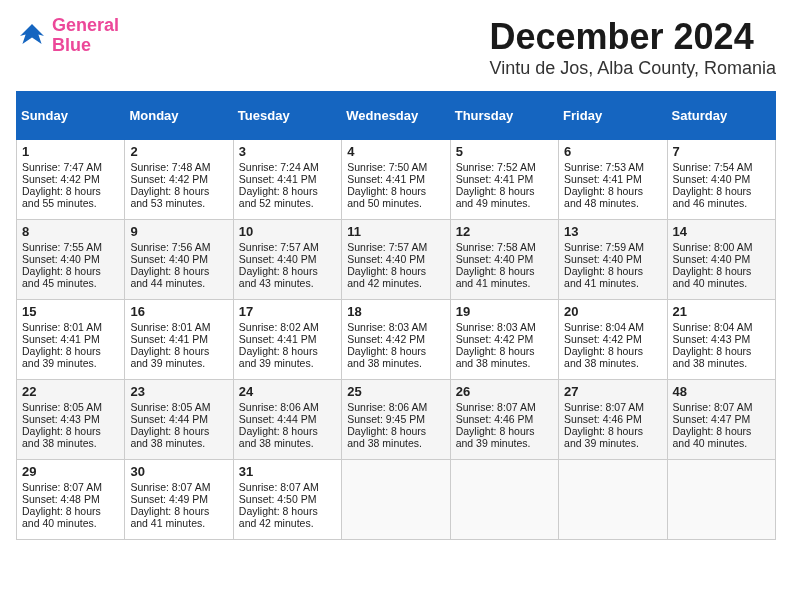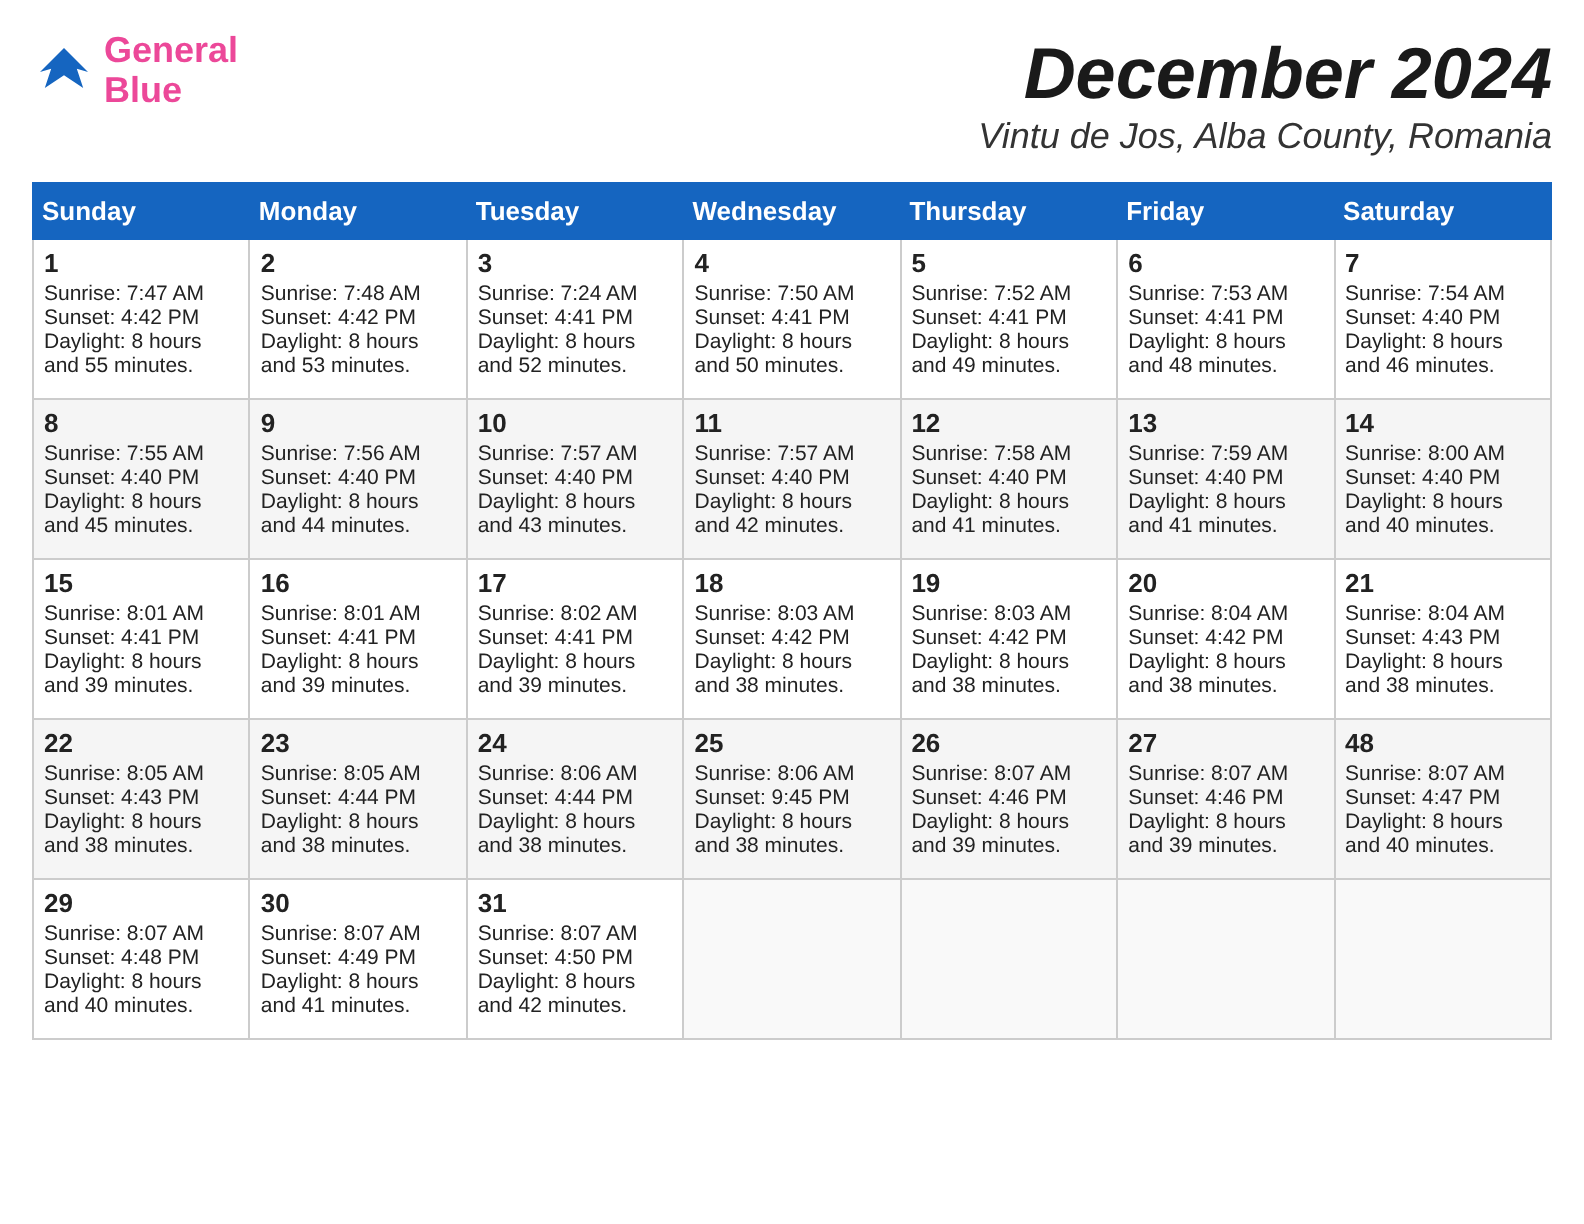--- a/index.html
+++ b/index.html
@@ -28,43 +28,41 @@
       line-height: 1.1;
     }
     .logo-text span {
       color: #ec4899;
     }
     .logo-bird {
       width: 32px;
       height: 32px;
     }
     .title-block {
-      text-align: right;
-      font-style: italic;
     }
     .month-title {
       font-size: 36px;
       font-weight: bold;
       color: #1a1a1a;
     }
     .location-title {
       font-size: 18px;
       color: #333;
     }
     table {
       width: 100%;
       border-collapse: collapse;
       table-layout: fixed;
     }
     th {
       background-color: #1565c0;
       color: #fff;
       font-size: 13px;
       font-weight: bold;
-      padding: 6px 4px;
+      padding: 16px 4px;
       text-align: left;
       border: 1px solid #1565c0;
     }
     td {
       border: 1px solid #ccc;
       vertical-align: top;
       padding: 4px 5px;
       font-size: 10.5px;
       color: #222;
       height: 80px;

